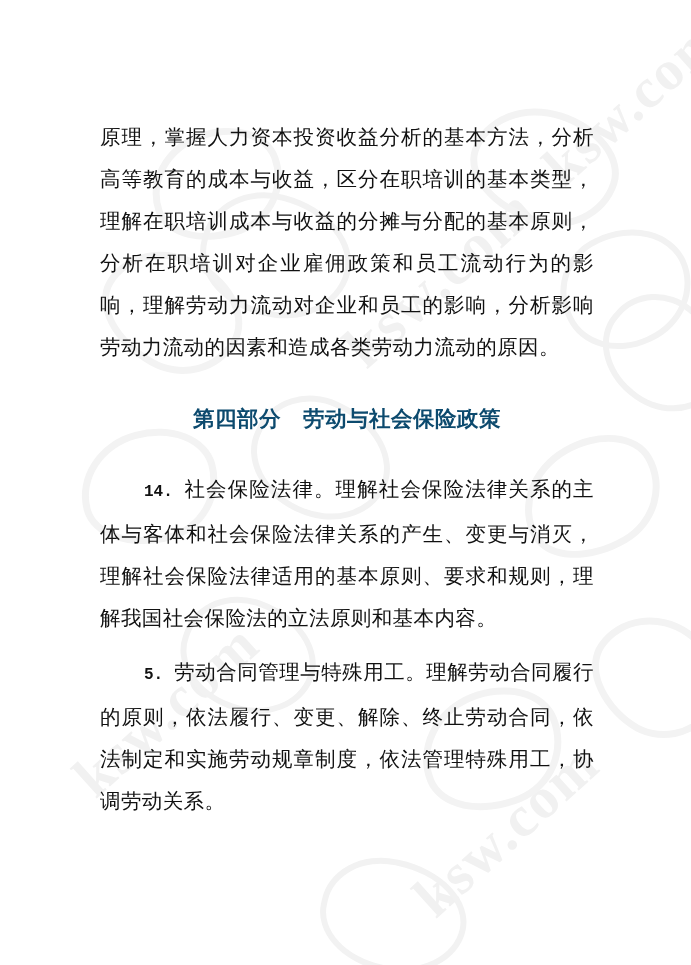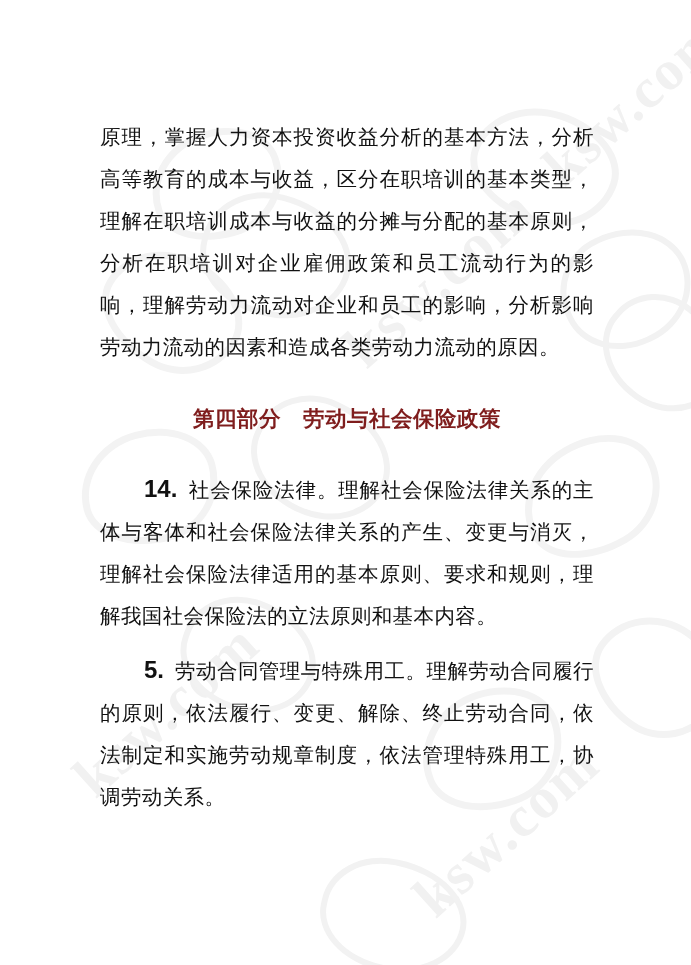--- a/index.html
+++ b/index.html
@@ -76,38 +76,38 @@
     letter-spacing: 0.4px;
   }
   .para.first-block {
     text-indent: 0;
   }
   .para.indent {
     text-indent: 44px;
   }
 
   .section-heading {
-    color: #7f1d1d;
+    color: #0c4a6e;
     font-family: "DejaVu Sans", "Liberation Sans", sans-serif;
     font-weight: bold;
     font-size: 21.5px;
     line-height: 42px;
     text-align: center;
     margin: 0;
     letter-spacing: 0.5px;
   }
   .heading-gap {
     display: inline-block;
     width: 22px;
   }
 
   .num {
-    font-family: Liberation Sans, sans-serif;
+    font-family: Liberation Mono, monospace;
     font-weight: bold;
-    font-size: 24px;
+    font-size: 16px;
     letter-spacing: 0;
   }
   .num-gap {
     display: inline-block;
     width: 11px;
   }
 
   .spacer-top { height: 104px; }
   .spacer-heading-before { height: 18px; }
   .spacer-heading-after { height: 16px; }

